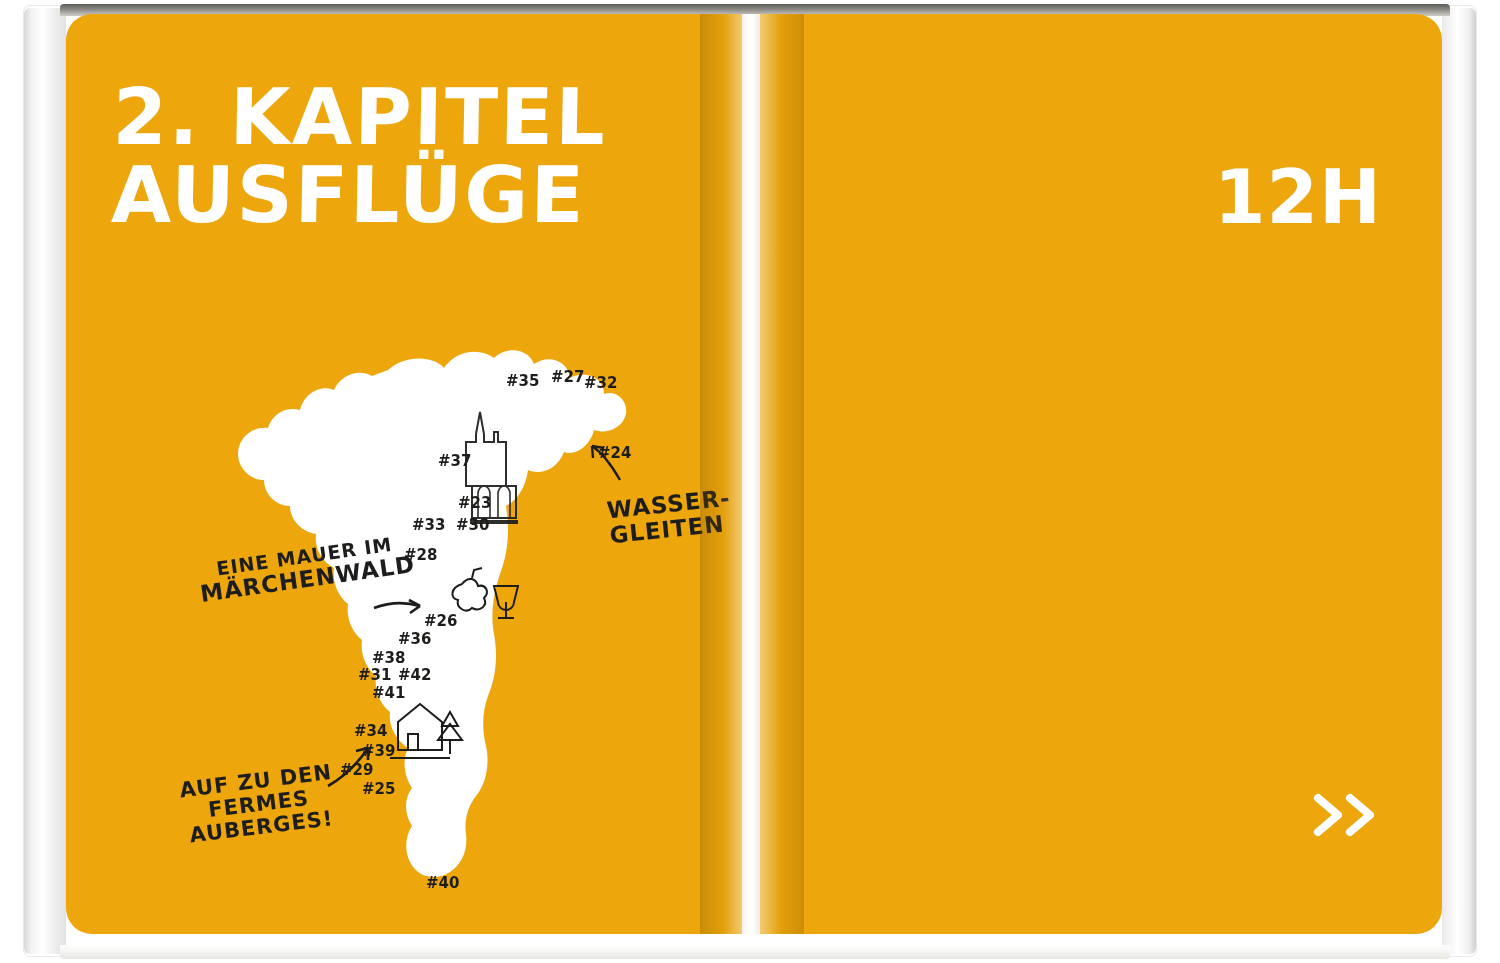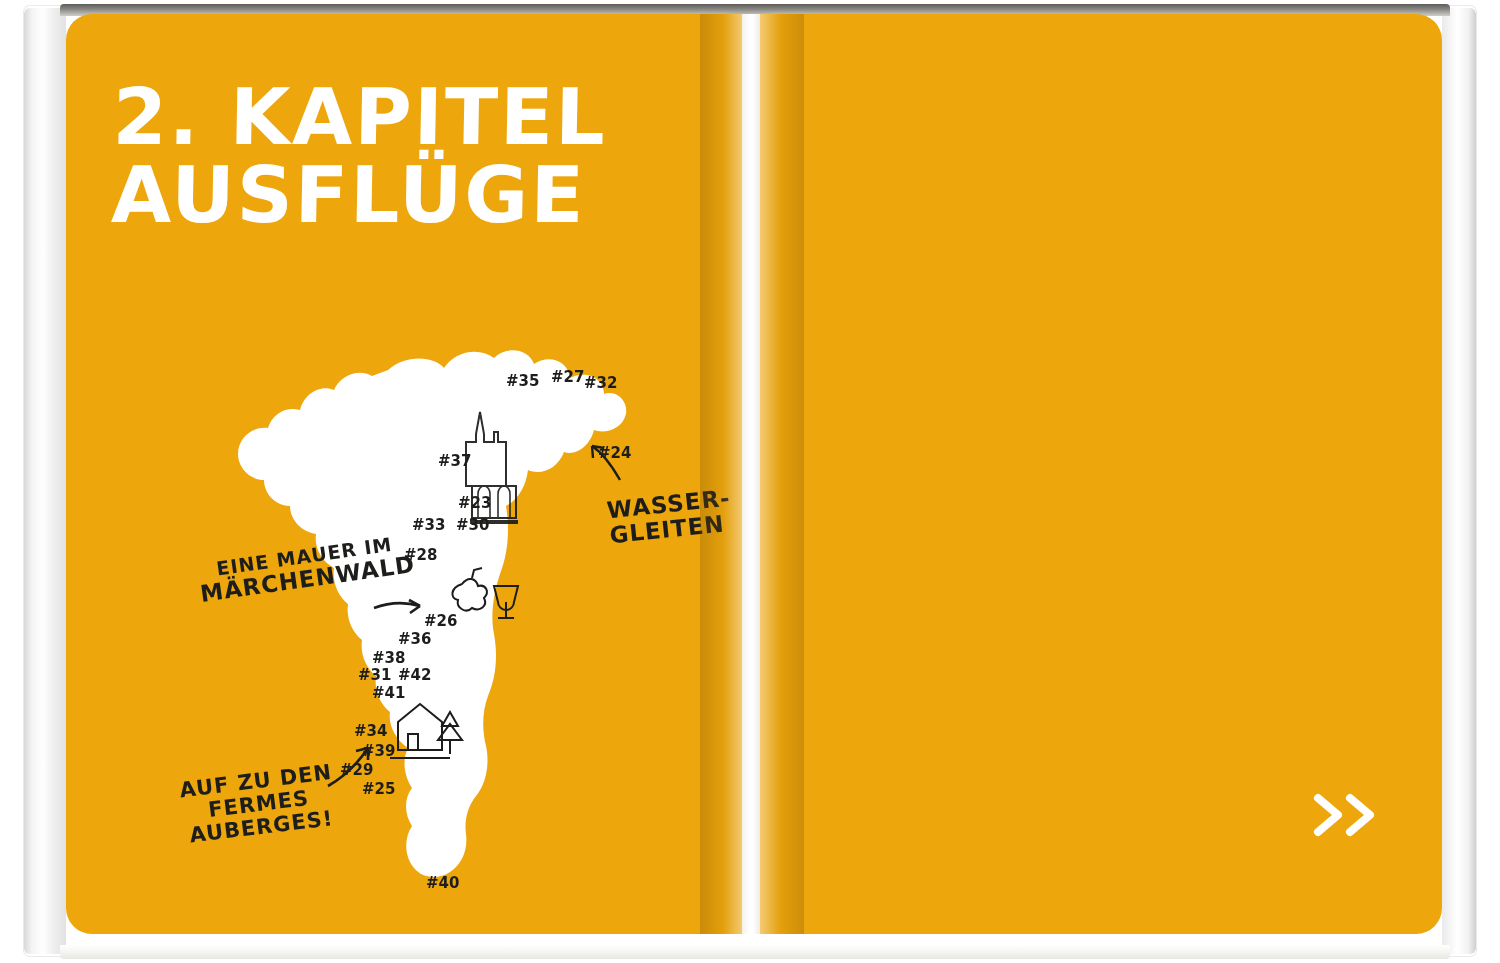--- a/index.html
+++ b/index.html
@@ -288,20 +288,21 @@
       </div>
       <svg style="position:absolute;left:148px;top:408px;" width="54" height="48">
         <path d="M4,44 C18,36 32,24 44,6" stroke="#1d1d1b" stroke-width="2.6" fill="none"></path>
         <path d="M44,6 l-12,3 M44,6 l0,12" stroke="#1d1d1b" stroke-width="2.6" fill="none"></path>
       </svg>
     </div>
   </div>
 
   <div class="page page-right">
 
+    <div class="hours">12H</div>
 
     <svg class="chevrons" width="76" height="46" viewBox="0 0 76 46">
       <path d="M8,6 L28,23 L8,40" stroke="#ffffff" stroke-width="8" fill="none" stroke-linecap="round" stroke-linejoin="round"></path>
       <path d="M40,6 L60,23 L40,40" stroke="#ffffff" stroke-width="8" fill="none" stroke-linecap="round" stroke-linejoin="round"></path>
     </svg>
   </div>
 
   <div class="gutter"></div>
   <div class="gutter-white"></div>
 </div>

